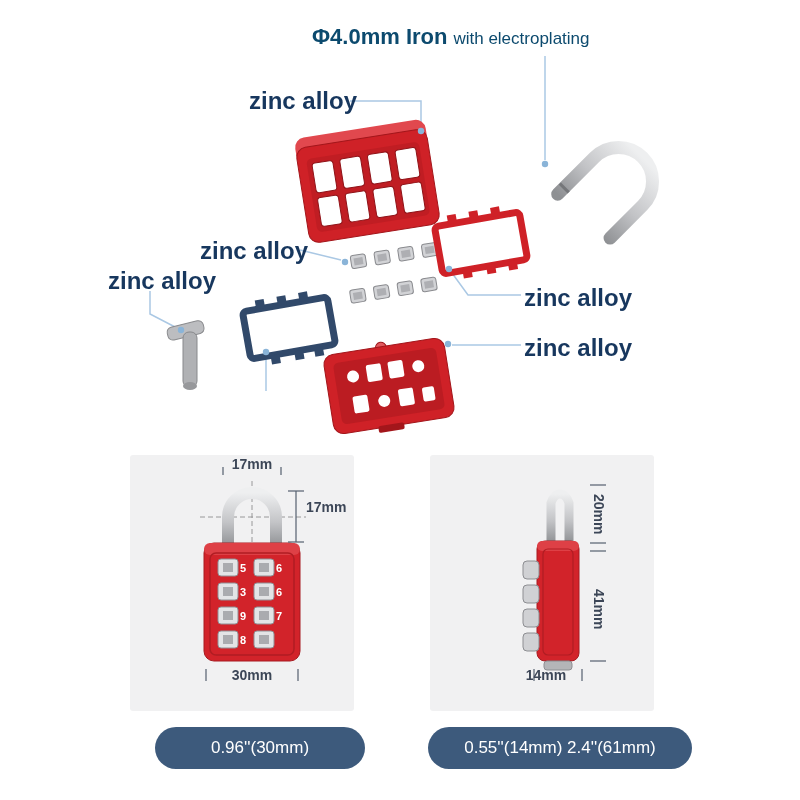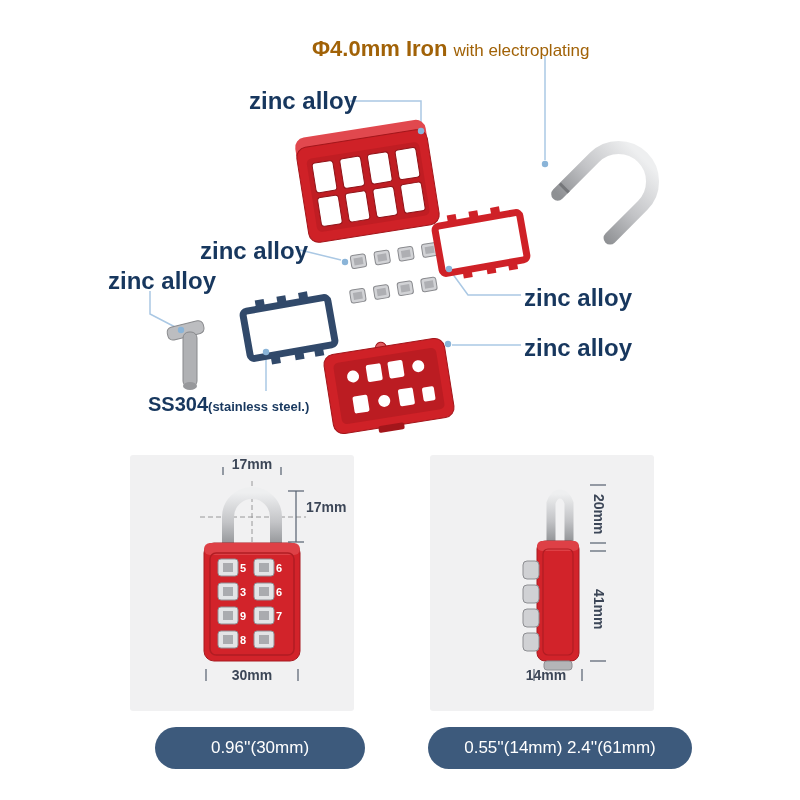--- a/index.html
+++ b/index.html
@@ -1,21 +1,21 @@
 <!DOCTYPE html>
 <html><head>
 <meta charset="utf-8">
 <style>
   html,body{margin:0;padding:0;background:#ffffff;}
   .stage{position:relative;width:800px;height:800px;background:#ffffff;
          font-family:"Liberation Sans",sans-serif;overflow:hidden;}
   .exploded-svg{position:absolute;left:0;top:0;}
 
   .zlabel{position:absolute;font-size:24px;font-weight:bold;color:#17375e;white-space:nowrap;}
-  .main-label{position:absolute;white-space:nowrap;color:#a16207;margin-top:12px;}
+  .main-label{position:absolute;white-space:nowrap;color:#0c4a6e;}
   .main-label .mtxt{font-size:22px;font-weight:bold;}
   .main-label .stxt{font-size:17px;font-weight:normal;margin-left:6px;}
   .ss-label{position:absolute;white-space:nowrap;color:#17375e;}
   .ss-label .ssmain{font-size:20px;font-weight:bold;}
   .ss-label .sssub{font-size:13px;font-weight:bold;}
 
   .panel{position:absolute;width:224px;height:256px;background:#f1f1f2;border-radius:3px;}
   .panel svg{position:absolute;left:0;top:0;}
   .dim-text{position:absolute;font-size:14px;font-weight:bold;color:#3c4657;white-space:nowrap;}
   .dim-text.vertical{writing-mode:vertical-rl;text-align:center;}
@@ -152,23 +152,20 @@
   <div class="zlabel" style="left:249px;top:87px;">zinc alloy</div>
 
   <div class="zlabel" style="left:200px;top:237px;">zinc alloy</div>
 
   <div class="zlabel" style="left:108px;top:267px;">zinc alloy</div>
 
   <div class="zlabel" style="left:524px;top:284px;">zinc alloy</div>
 
   <div class="zlabel" style="left:524px;top:334px;">zinc alloy</div>
 
-  <div class="ss-label" style="left:148px;top:393px;">
-    <span class="ssmain">SS304</span><span class="sssub">(stainless steel.)</span>
-  </div>
 
   <div class="panel" style="left:130px;top:455px;">
     <svg width="260" height="256" viewBox="0 0 260 256">
       <defs>
         <linearGradient id="chromeV2" x1="0" y1="0" x2="0" y2="1">
           <stop offset="0" stop-color="#eeeff0"></stop>
           <stop offset="0.55" stop-color="#c2c3c6"></stop>
           <stop offset="1" stop-color="#8e9093"></stop>
         </linearGradient>
       </defs>

